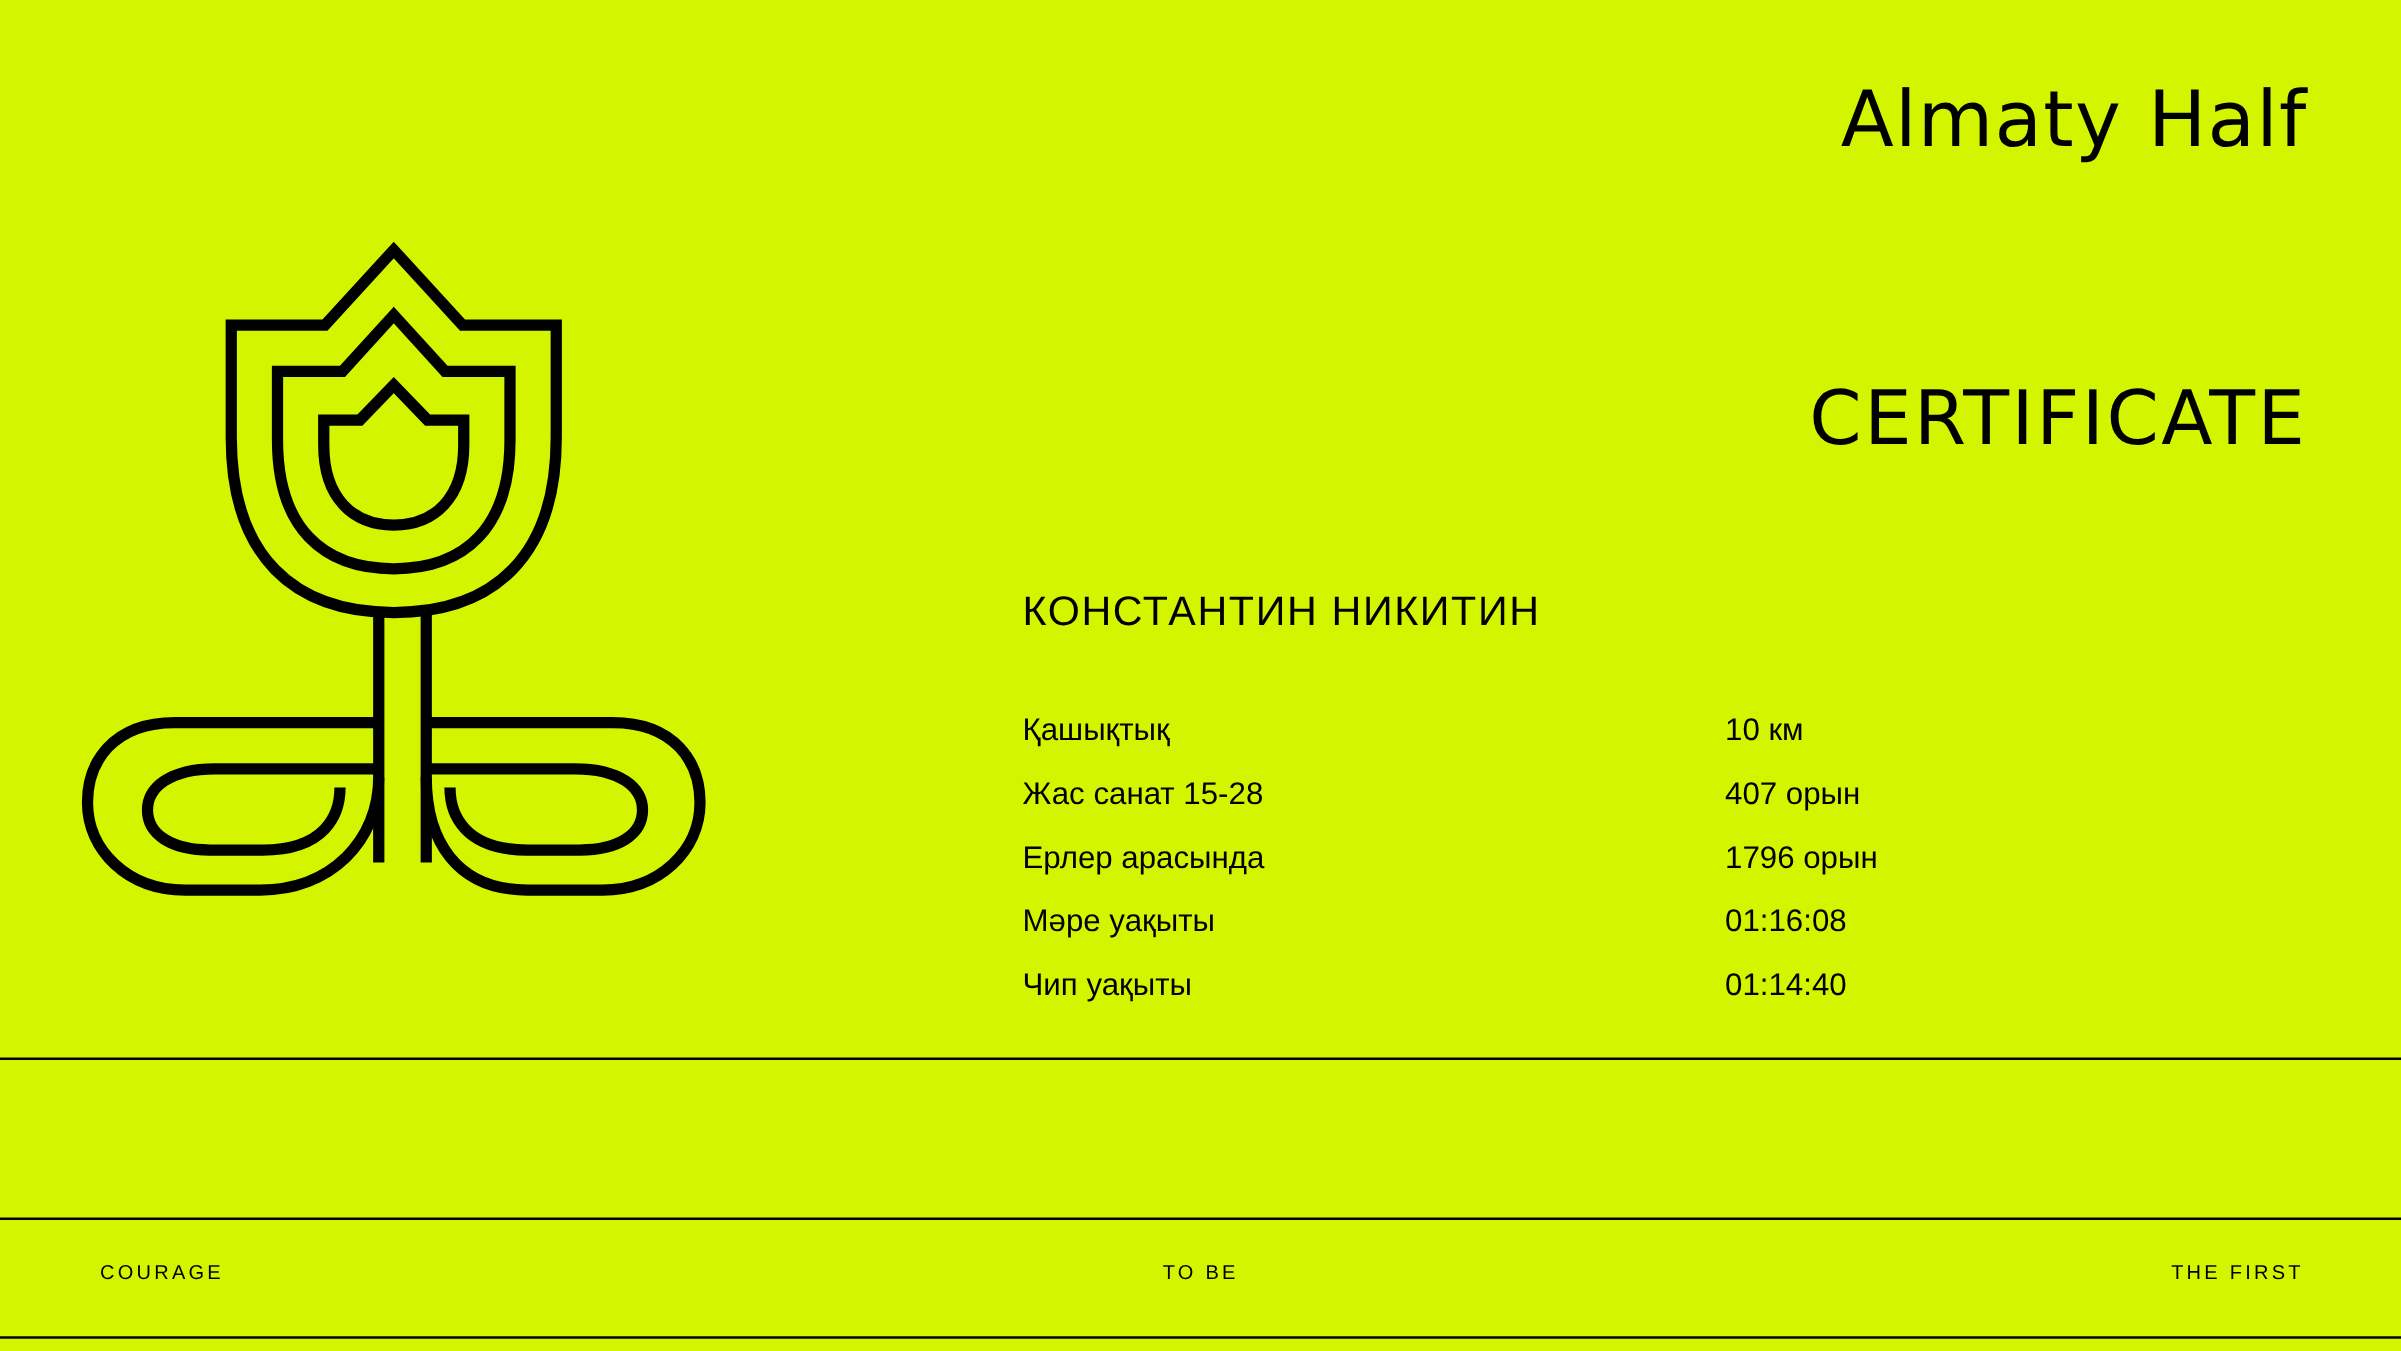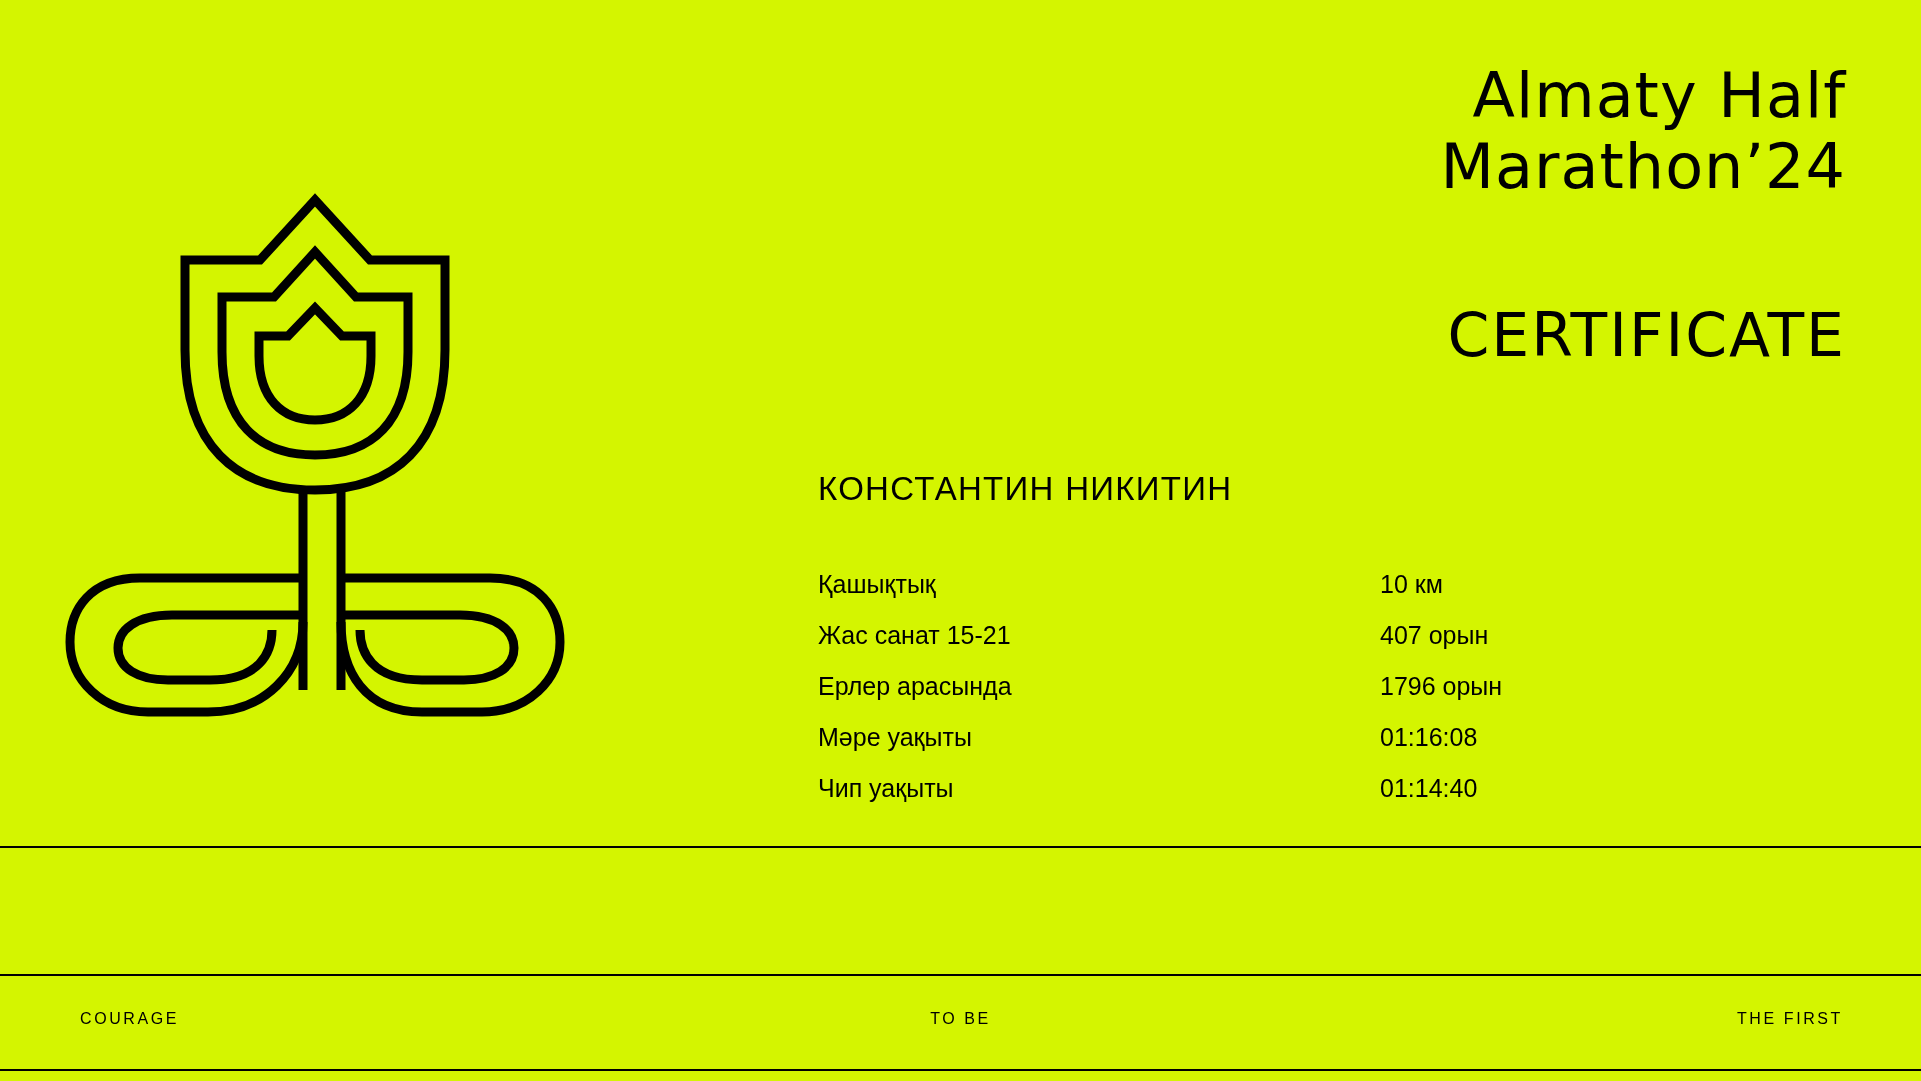--- a/index.html
+++ b/index.html
@@ -176,34 +176,33 @@
         <path d="M281 418 L430 418 C480 418 500 450 500 482 C500 520 468 552 422 552 L362 552 C305 552 281 512 281 462"></path>
 
         <path d="M281 455 L400 455 C436 455 454 470 454 488 C454 508 434 520 404 520 L362 520 C312 520 300 492 300 470"></path>
       </svg>
     </div>
 
     <div class="right">
 
       <div class="event-title">
         <span class="l1">Almaty Half</span>
-        <span class="l2">Marathon’24</span>
       </div>
 
       <div class="cert-word">CERTIFICATE</div>
 
       <div class="athlete">КОНСТАНТИН НИКИТИН</div>
 
       <div class="results">
         <div class="res-row">
           <span class="res-label">Қашықтық</span>
           <span class="res-value">10 км</span>
         </div>
         <div class="res-row">
-          <span class="res-label">Жас санат 15-21</span>
+          <span class="res-label">Жас санат 15-28</span>
           <span class="res-value">407 орын</span>
         </div>
         <div class="res-row">
           <span class="res-label">Ерлер арасында</span>
           <span class="res-value">1796 орын</span>
         </div>
         <div class="res-row">
           <span class="res-label">Мәре уақыты</span>
           <span class="res-value">01:16:08</span>
         </div>

